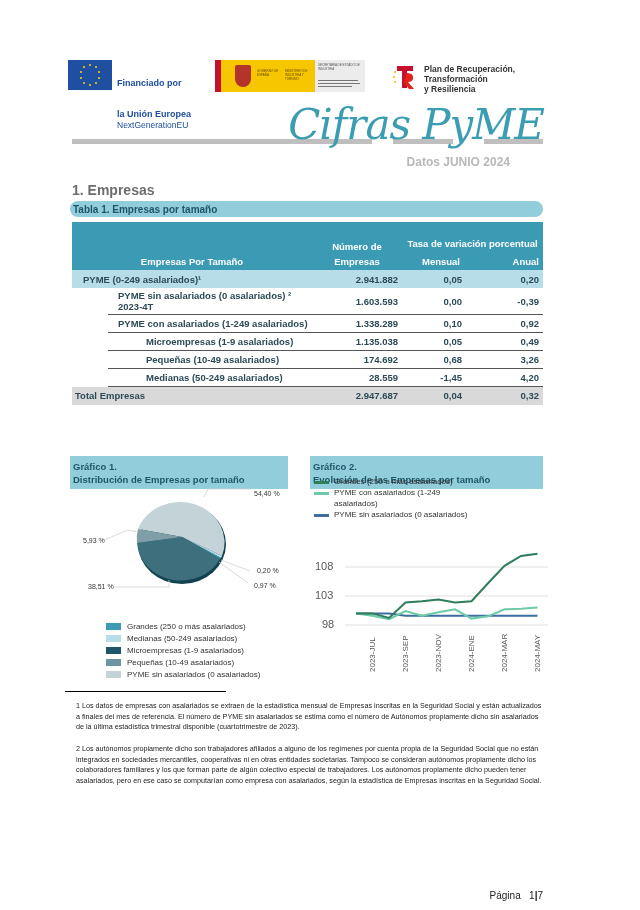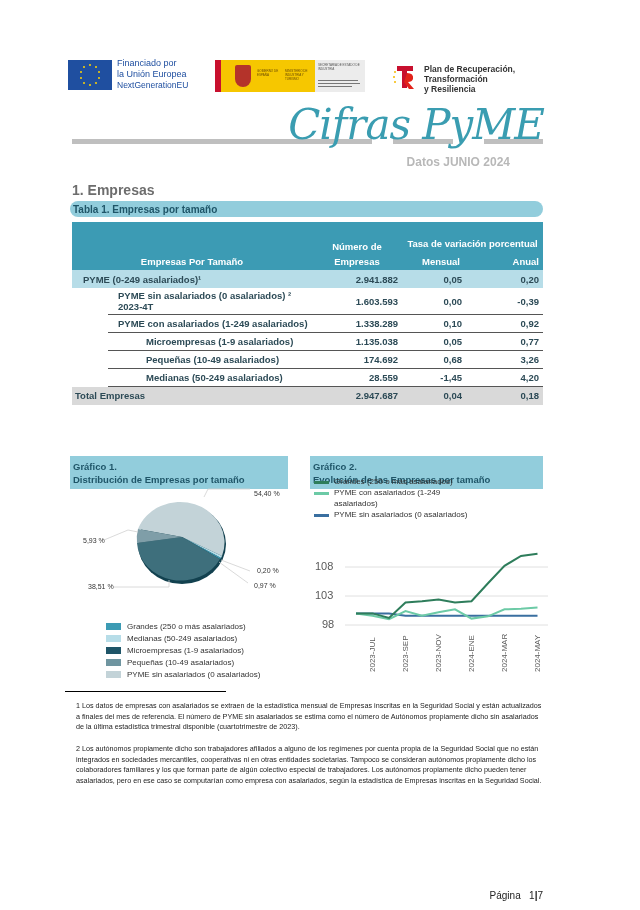--- a/index.html
+++ b/index.html
@@ -4,21 +4,21 @@
 <style>
   * { box-sizing: border-box; margin: 0; padding: 0; }
   html, body { width: 640px; height: 910px; background: #ffffff; overflow: hidden; }
   body { font-family: "Liberation Sans", sans-serif; color: #222; position: relative; }
 
   
   .logos { position: absolute; top: 58px; left: 68px; width: 480px; height: 40px; }
   .eu-flag { position: absolute; left: 0; top: 2px; width: 44px; height: 30px; background: #1f4fa0; }
   .eu-flag .star { position: absolute; width: 2px; height: 2px; background: #ffd200; border-radius: 50%; }
   .eu-text { position: absolute; left: 49px; top: 0; font-size: 9px; line-height: 11px; color: #1f4fa0; }
-  .eu-text .b { font-weight: normal; }
+  .eu-text .b { font-weight: bold; margin-top: 20px; }
   .eu-text .n { font-size: 8.5px; }
   .gob-logo { position: absolute; left: 147px; top: 2px; width: 150px; height: 32px; }
   .gob-red { position: absolute; left: 0; top: 0; width: 6px; height: 32px; background: #c8102e; }
   .gob-yellow { position: absolute; left: 6px; top: 0; width: 94px; height: 32px; background: #f6c700; }
   .gob-shield { position: absolute; left: 14px; top: 5px; width: 16px; height: 22px; background: #b4332a; border-radius: 2px 2px 8px 8px; }
   .gob-txt { position: absolute; top: 9px; font-size: 3px; color: #6a4a00; line-height: 4px; }
   .gob-grey { position: absolute; left: 100px; top: 0; width: 50px; height: 32px; background: #ececec; }
   .gob-grey .l { position: absolute; left: 3px; height: 1px; background: #777; }
   .prtr { position: absolute; left: 325px; top: 6px; }
   .prtr-r { position: absolute; left: 0; top: 0; width: 22px; height: 26px; }
@@ -170,41 +170,41 @@
     <td colspan="2" style="padding-left:10px">PYME con asalariados (1-249 asalariados)</td>
     <td class="num">1.338.289</td>
     <td class="num" style="padding-right:18px">0,10</td>
     <td class="num">0,92</td>
   </tr>
   <tr class="sub">
     <td class="indent-empty"></td>
     <td colspan="2" style="padding-left:38px">Microempresas (1-9 asalariados)</td>
     <td class="num">1.135.038</td>
     <td class="num" style="padding-right:18px">0,05</td>
-    <td class="num">0,77</td>
+    <td class="num">0,49</td>
   </tr>
   <tr class="sub">
     <td class="indent-empty"></td>
     <td colspan="2" style="padding-left:38px">Pequeñas (10-49 asalariados)</td>
     <td class="num">174.692</td>
     <td class="num" style="padding-right:18px">0,68</td>
     <td class="num">3,26</td>
   </tr>
   <tr class="sub">
     <td class="indent-empty"></td>
     <td colspan="2" style="padding-left:38px">Medianas (50-249 asalariados)</td>
     <td class="num">28.559</td>
     <td class="num" style="padding-right:18px">-1,45</td>
     <td class="num">4,20</td>
   </tr>
   <tr class="total">
     <td colspan="3" style="padding-left:3px">Total Empresas</td>
     <td class="num">2.947.687</td>
     <td class="num" style="padding-right:18px">0,04</td>
-    <td class="num">0,18</td>
+    <td class="num">0,32</td>
   </tr>
 </tbody>
   </table>
 
 <div class="chart-cap" style="left:70px;width:218px">
   <div>Gráfico 1.</div>
   <div>Distribución de Empresas por tamaño</div>
 </div>
 <div class="chart-cap" style="left:310px;width:233px">
   <div>Gráfico 2.</div>

